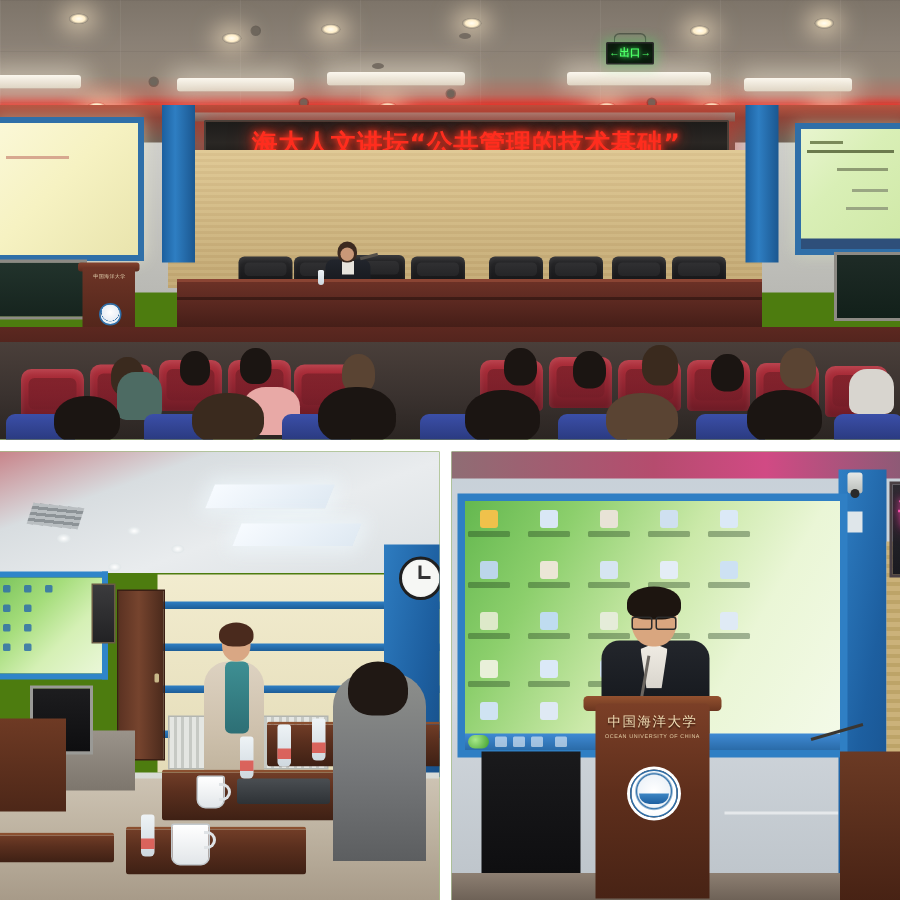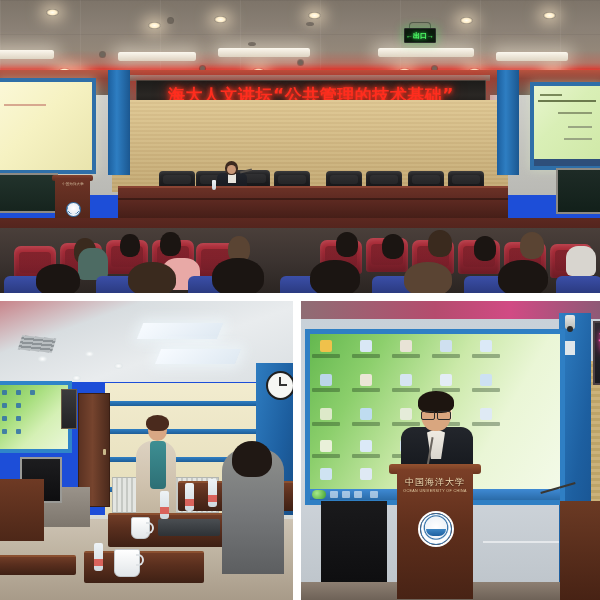--- a/index.html
+++ b/index.html
@@ -1,21 +1,21 @@
 <!DOCTYPE html>
 <html><head>
 <meta charset="utf-8">
 <title>Lecture Photo Collage</title>
 <style>
   html,body{margin:0;padding:0;background:#ffffff;}
   body{width:600px;height:600px;overflow:hidden;font-family:"Liberation Sans",sans-serif;}
   .collage{position:relative;width:600px;height:600px;background:#ffffff;}
 
   
-  .photo{position:absolute;overflow:hidden;background:#1d4ed8;}
+  .photo{position:absolute;overflow:hidden;background:#4d7c0f;}
   #photo-top{left:0;top:0;width:600px;height:293px;}
   #photo-bl{left:0;top:301px;width:293px;height:299px;}
   #photo-br{left:301px;top:301px;width:299px;height:299px;}
 
   
   .ceiling{position:absolute;left:0;top:0;width:100%;height:24%;
     background:linear-gradient(180deg,#7d7469 0%,#8a8075 40%,#938779 72%,#b07466 90%,#d4483f 100%);}
   .ceil-grid{position:absolute;left:0;top:0;width:100%;height:100%;
     background:
       linear-gradient(90deg,rgba(255,255,255,.05) 1px,transparent 1px) 0 0/80px 100%,

